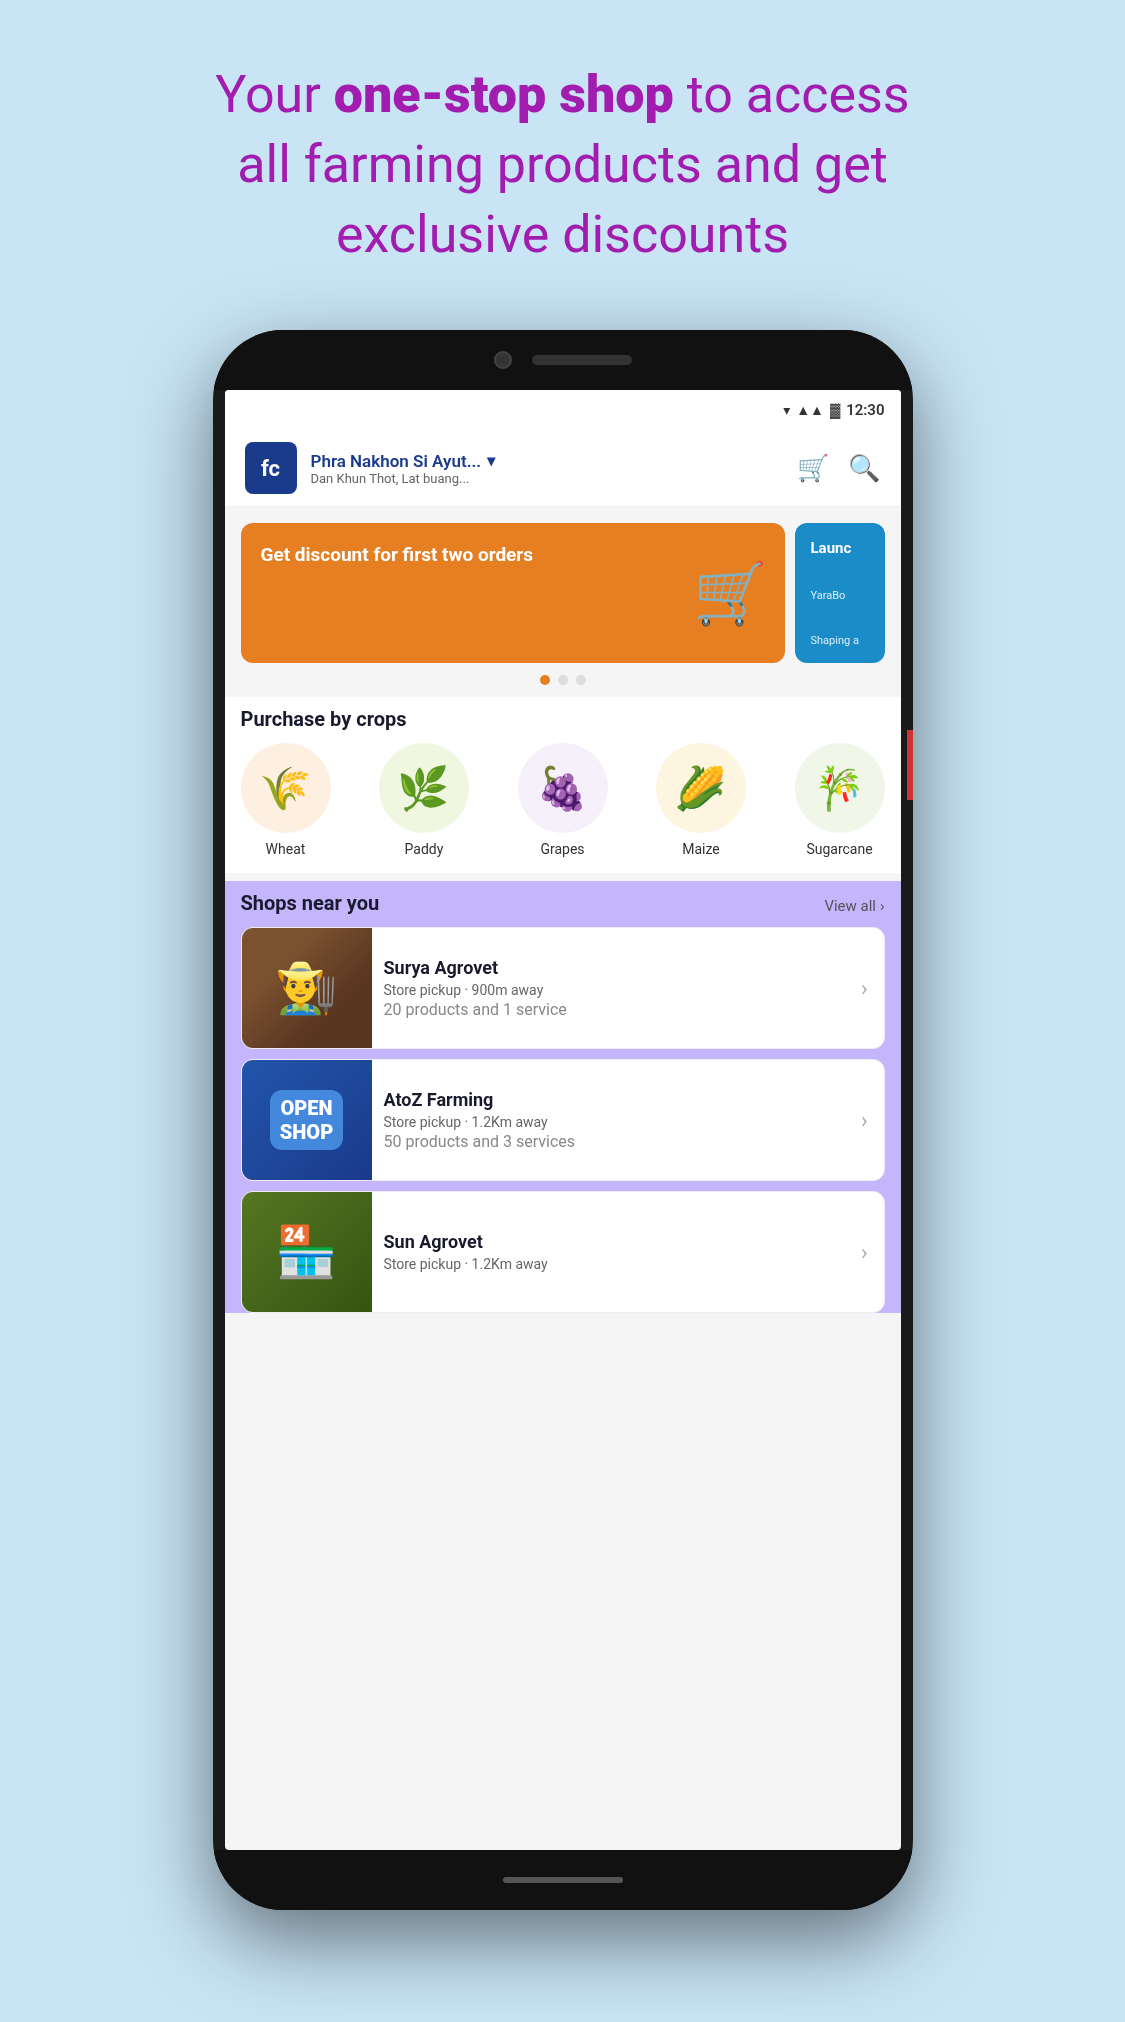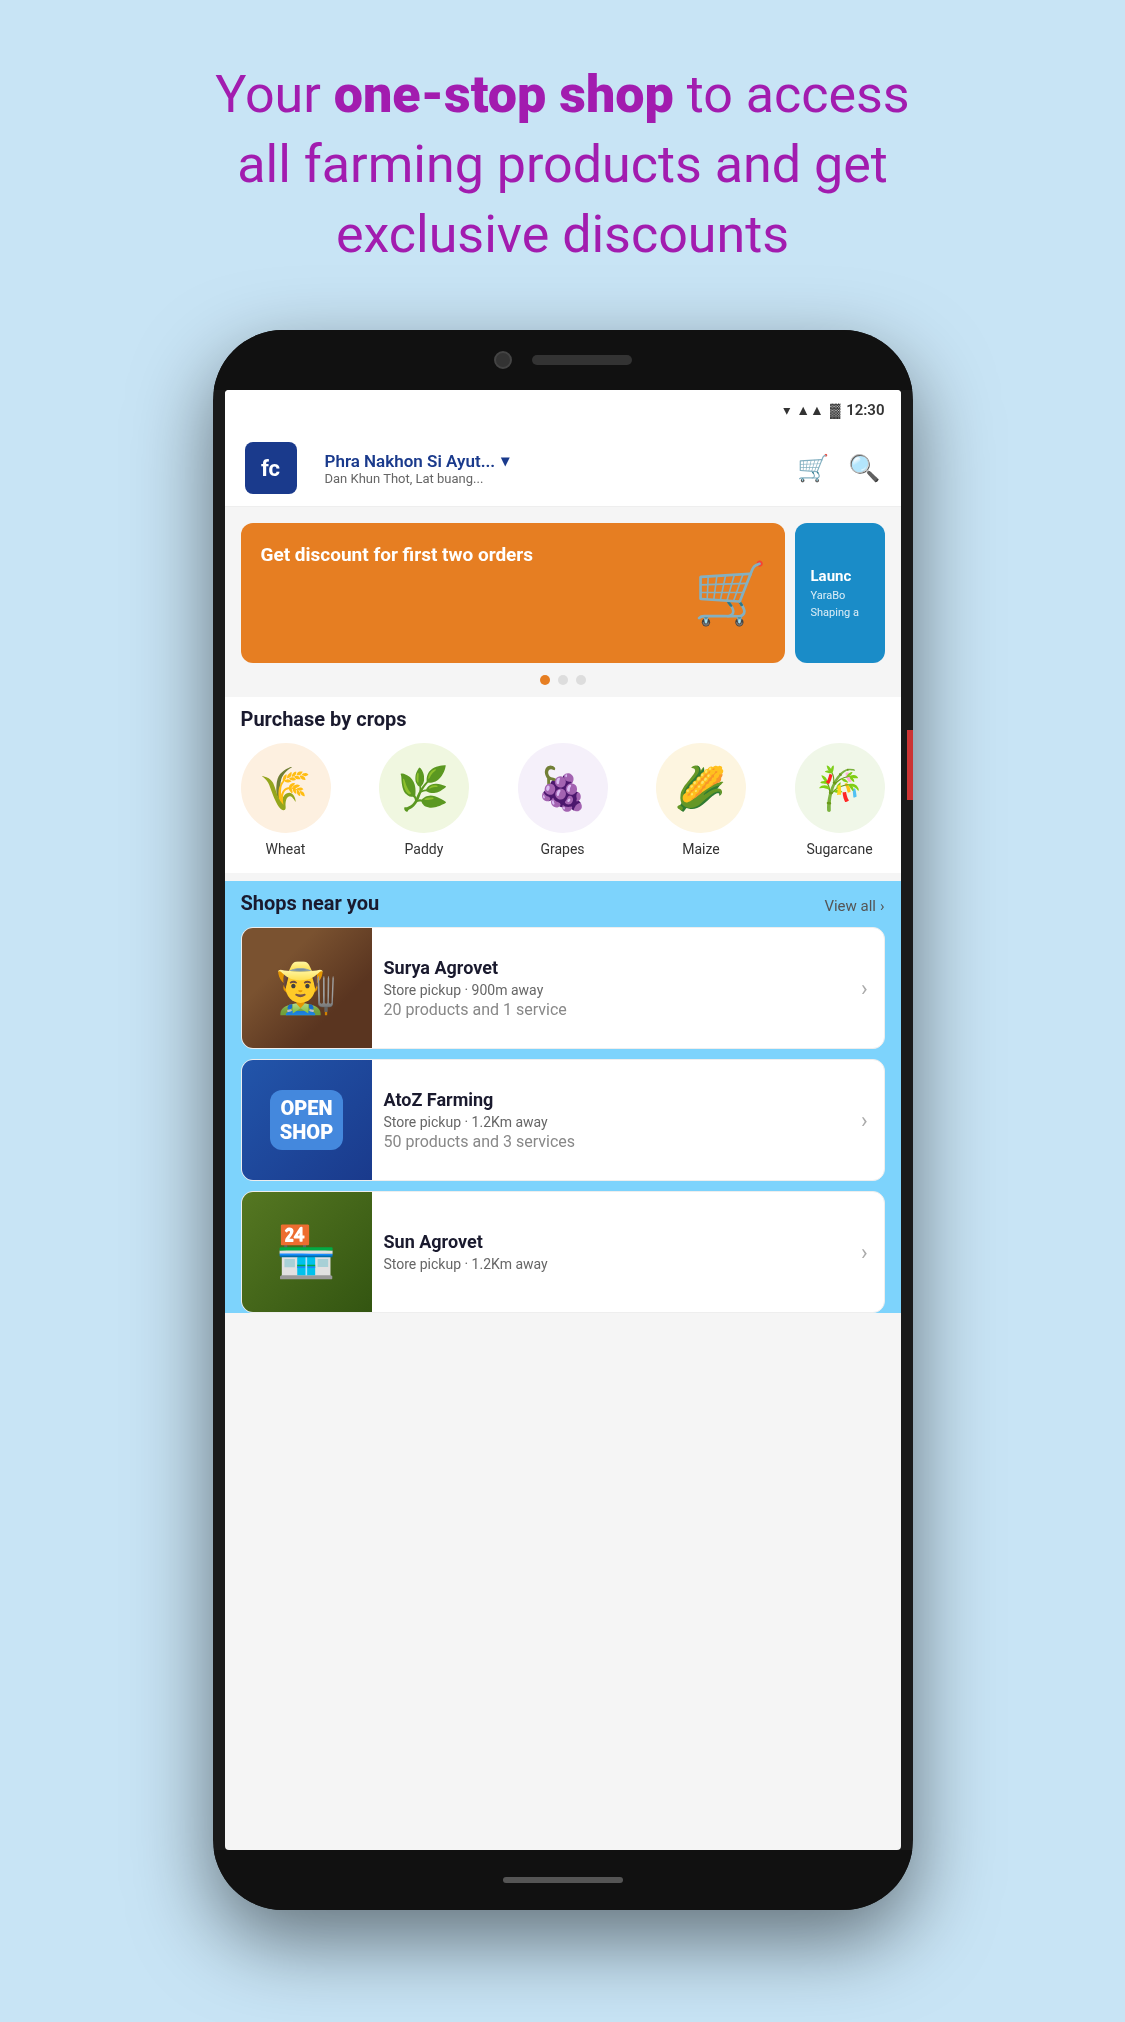--- a/index.html
+++ b/index.html
@@ -120,21 +120,21 @@
       font-weight: 600;
       color: #333;
     }
 
     
     .app-header {
       background: white;
       padding: 12px 20px;
       display: flex;
       align-items: center;
-      gap: 28px;
+      gap: 14px;
       border-bottom: 1px solid #eee;
     }
 
     .fc-logo {
       width: 52px;
       height: 52px;
       background: #1a3a8c;
       border-radius: 8px;
       display: flex;
       align-items: center;
@@ -220,21 +220,21 @@
     }
 
     .banner-secondary {
       background: #1a8cc8;
       border-radius: 12px;
       padding: 16px;
       width: 90px;
       flex-shrink: 0;
       display: flex;
       flex-direction: column;
-      justify-content: center;
+      justify-content: space-between;
     }
 
     .banner-secondary-title {
       color: white;
       font-size: 15px;
       font-weight: 700;
     }
 
     .banner-secondary-sub {
       color: rgba(255,255,255,0.85);
@@ -315,21 +315,21 @@
     }
 
     .crop-label {
       font-size: 14px;
       color: #333;
       text-align: center;
     }
 
     
     .shops-section {
-      background: #7dd3fc;
+      background: #c4b5fd;
       margin-top: 8px;
     }
 
     .shop-card {
       background: white;
       margin: 0 16px 10px;
       border-radius: 12px;
       display: flex;
       align-items: center;
       overflow: hidden;

